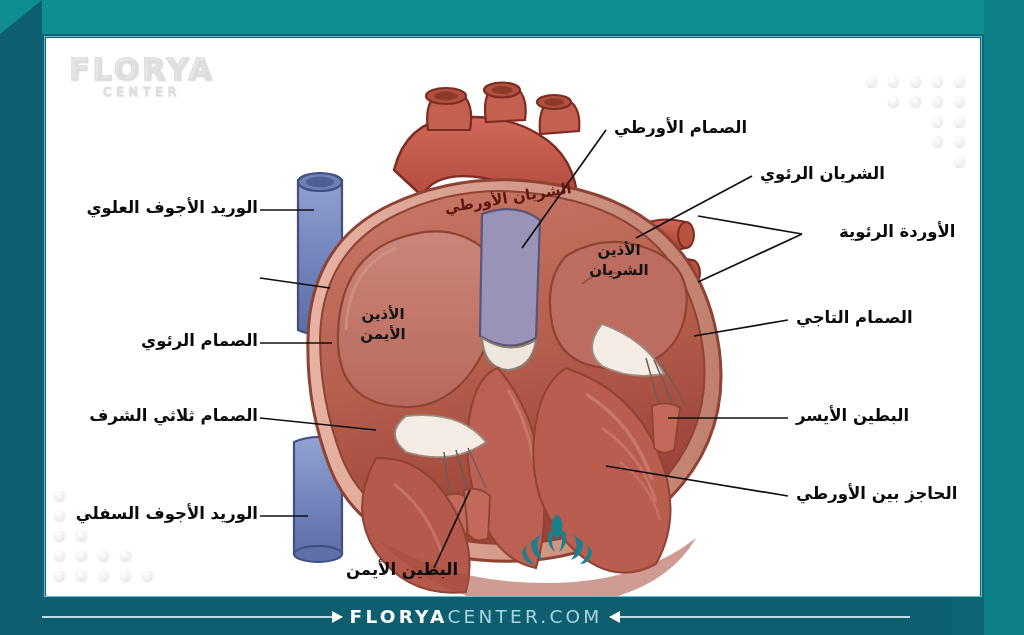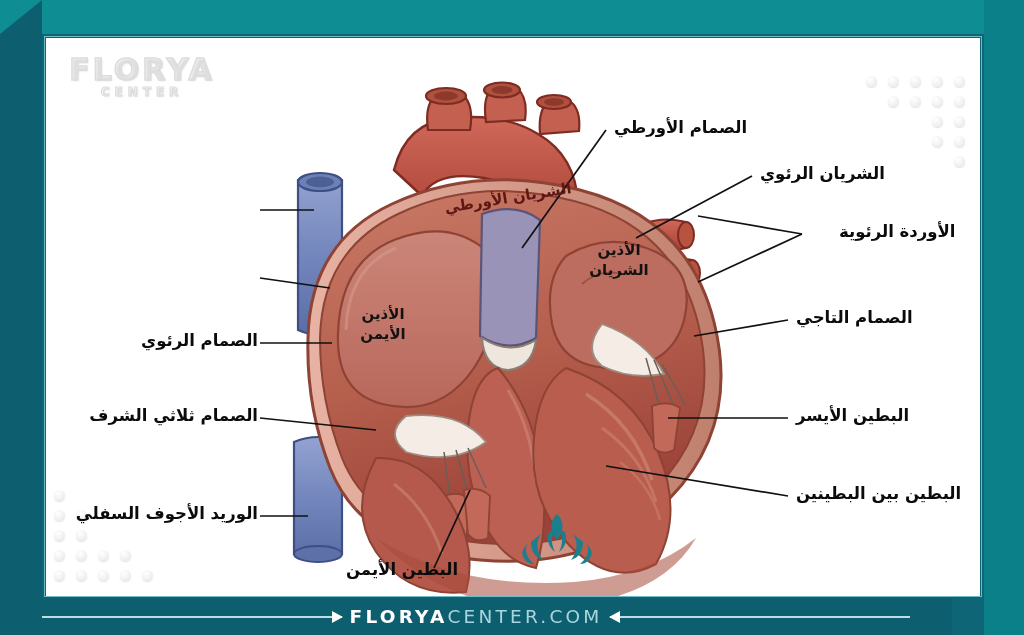--- a/index.html
+++ b/index.html
@@ -93,21 +93,21 @@
     font-weight: bold;
     letter-spacing: 3px;
     color: rgba(255,255,255,0.0);
     -webkit-text-stroke: 1.6px #dcdcdc;
     text-shadow: 1px 1px 2px rgba(0,0,0,0.13);
     direction: ltr;
   }
   #watermark .wm-sub {
     margin-top: -2px;
     font-size: 12px;
-    font-weight: bold;
+    font-weight: normal;
     letter-spacing: 5px;
     color: rgba(255,255,255,0.0);
     -webkit-text-stroke: 1.1px #dcdcdc;
     text-shadow: 1px 1px 2px rgba(0,0,0,0.12);
     direction: ltr;
   }
 
   
   .dots { position: absolute; }
   .dot {
@@ -393,30 +393,31 @@
         <line x1="756" y1="196" x2="652" y2="178"></line>
         <line x1="756" y1="196" x2="652" y2="244"></line>
         <line x1="742" y1="282" x2="648" y2="298"></line>
         <line x1="742" y1="380" x2="622" y2="380"></line>
         <line x1="742" y1="458" x2="560" y2="428"></line>
 
         <line x1="388" y1="530" x2="424" y2="452"></line>
       </g>
     </svg>
 
+    <div class="label l-right" style="right:722px; top:160px;">الوريد الأجوف العلوي</div>
     <div class="label l-right" style="right:722px; top:293px;">الصمام الرئوي</div>
     <div class="label l-right" style="right:722px; top:368px;">الصمام ثلاثي الشرف</div>
     <div class="label l-right" style="right:722px; top:466px;">الوريد الأجوف السفلي</div>
 
     <div class="label l-right" style="left:568px; top:80px;">الصمام الأورطي</div>
     <div class="label l-right" style="left:714px; top:126px;">الشريان الرئوي</div>
     <div class="label l-right" style="left:764px; top:184px;margin-left:29px;">الأوردة الرئوية</div>
     <div class="label l-right" style="left:750px; top:270px;">الصمام التاجي</div>
     <div class="label l-right" style="left:750px; top:368px;">البطين الأيسر</div>
-    <div class="label l-right" style="left:750px; top:446px;">البطين بين البطينين</div>
+    <div class="label l-right" style="left:750px; top:446px;">الحاجز بين الأورطي</div>
 
     <div class="label l-right" style="left:300px; top:522px;">البطين الأيمن</div>
 
     <div class="inlabel aorta" style="left:398px; top:152px;">الشريان الأورطي</div>
 
     <div class="inlabel" style="left:292px; top:268px; width:90px;">الأذين</div>
     <div class="inlabel" style="left:292px; top:288px; width:90px;">الأيمن</div>
 
     <div class="inlabel" style="left:528px; top:204px; width:90px;">الأذين</div>
     <div class="inlabel" style="left:528px; top:224px; width:90px;">الشريان</div>

